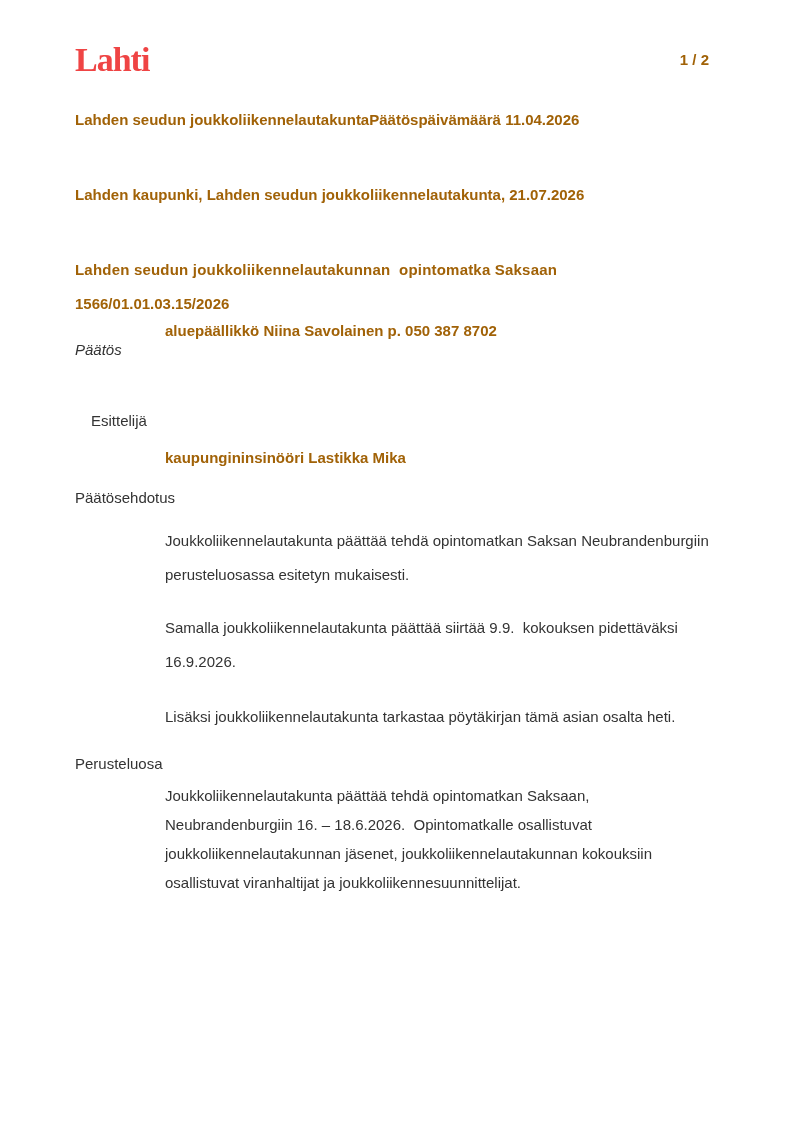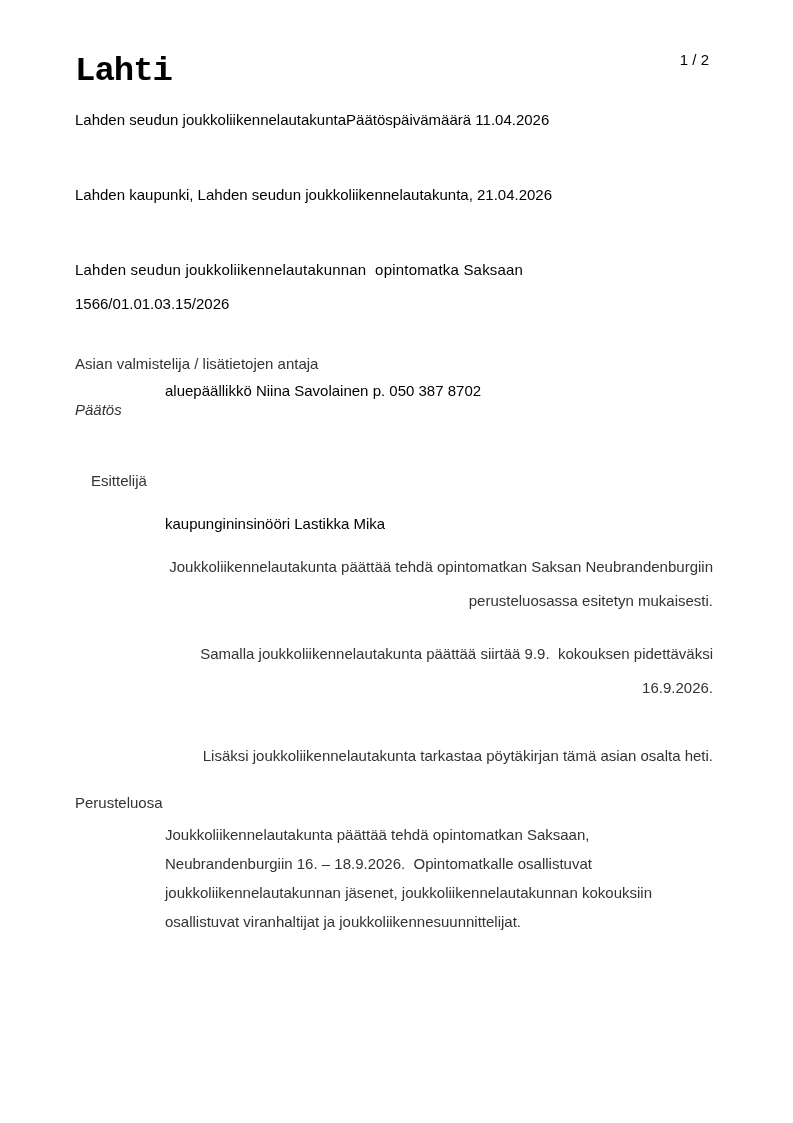--- a/index.html
+++ b/index.html
@@ -18,98 +18,97 @@
     position: relative;
     background: #ffffff;
   }
   .top-row {
     display: flex;
     justify-content: space-between;
     align-items: flex-start;
     height: 44px;
   }
   .logo {
-    font-family: Liberation Mono, monospace;
+    font-family: Liberation Serif, serif;
     font-weight: 700;
     font-size: 34px;
     line-height: 40px;
     letter-spacing: -1px;
-    color: #000000;
-    margin-top: 11px;
+    color: #ef4444;
   }
   .page-number {
     font-size: 13px;
     line-height: 16px;
     color: #333333;
     margin-top: 10px;
     margin-right: 4px;
   }
-  .doc-text { font-size: 15px; line-height: 19px; color: #000000; }
+  .doc-text { font-size: 15px; line-height: 19px; color: #a16207; font-weight: bold; }
   .header-row {
     margin-top: 26px;
     display: flex;
   }
   .org-line { margin-top: 56px; }
   .case-title { margin-top: 56px; white-space: pre-wrap; letter-spacing: 0.2px; }
   .case-number { margin-top: 15px; }
   .section-label { font-size: 15px; line-height: 19px; }
   .lbl-preparer { margin-top: 41px; }
   .indent { margin-left: 90px; }
   .preparer-content { margin-top: 8px; }
   .lbl-decision { margin-top: 0; font-style: italic; }
   .lbl-presenter { margin-top: 52px; margin-left: 16px; }
-  .presenter-content { margin-top: 24px; }
+  .presenter-content { margin-top: 18px; }
   .lbl-proposal { margin-top: 21px; }
   .para { white-space: pre-wrap; }
-  .proposal-para { font-size: 15px; line-height: 34px; text-align: right; }
+  .proposal-para { font-size: 15px; line-height: 34px; }
   .proposal-p1 { margin-top: 17px; }
   .proposal-p2 { margin-top: 19px; }
-  .proposal-p3 { margin-top: 34px; }
+  .proposal-p3 { margin-top: 21px; }
   .lbl-rationale { margin-top: 20px; }
   .rationale-para { font-size: 15px; line-height: 29px; margin-top: 8px; }
 </style>
 </head>
 <body>
 
 <div class="page">
 
   <div class="top-row">
     <div class="logo">Lahti</div>
     <div class="page-number doc-text">1 / 2</div>
   </div>
 
   <div class="header-row doc-text">
     <span>Lahden seudun joukkoliikennelautakunta</span>
     <span>Päätöspäivämäärä 11.04.2026</span>
   </div>
 
-  <div class="org-line doc-text">Lahden kaupunki, Lahden seudun joukkoliikennelautakunta, 21.04.2026</div>
+  <div class="org-line doc-text">Lahden kaupunki, Lahden seudun joukkoliikennelautakunta, 21.07.2026</div>
 
   <div class="case-title doc-text">Lahden seudun joukkoliikennelautakunnan  opintomatka Saksaan</div>
 
   <div class="case-number doc-text">1566/01.01.03.15/2026</div>
 
   <div>
-    <div class="section-label lbl-preparer">Asian valmistelija / lisätietojen antaja</div>
     <div class="doc-text indent preparer-content">aluepäällikkö Niina Savolainen p. 050 387 8702</div>
   </div>
 
   <div>
     <div class="section-label lbl-decision">Päätös</div>
   </div>
 
   <div>
     <div class="section-label lbl-presenter">Esittelijä</div>
     <div class="doc-text indent presenter-content">kaupungininsinööri Lastikka Mika</div>
   </div>
 
   <div>
+    <div class="section-label lbl-proposal">Päätösehdotus</div>
     <div class="para proposal-para indent proposal-p1">Joukkoliikennelautakunta päättää tehdä opintomatkan Saksan Neubrandenburgiin perusteluosassa esitetyn mukaisesti.</div>
     <div class="para proposal-para indent proposal-p2">Samalla joukkoliikennelautakunta päättää siirtää 9.9.  kokouksen pidettäväksi 16.9.2026.</div>
     <div class="para proposal-para indent proposal-p3">Lisäksi joukkoliikennelautakunta tarkastaa pöytäkirjan tämä asian osalta heti.</div>
   </div>
 
   <div>
     <div class="section-label lbl-rationale">Perusteluosa</div>
-    <div class="para rationale-para indent">Joukkoliikennelautakunta päättää tehdä opintomatkan Saksaan, Neubrandenburgiin 16. – 18.9.2026.  Opintomatkalle osallistuvat joukkoliikennelautakunnan jäsenet, joukkoliikennelautakunnan kokouksiin osallistuvat viranhaltijat ja joukkoliikennesuunnittelijat.</div>
+    <div class="para rationale-para indent">Joukkoliikennelautakunta päättää tehdä opintomatkan Saksaan, Neubrandenburgiin 16. – 18.6.2026.  Opintomatkalle osallistuvat joukkoliikennelautakunnan jäsenet, joukkoliikennelautakunnan kokouksiin osallistuvat viranhaltijat ja joukkoliikennesuunnittelijat.</div>
   </div>
 
 </div>
 
 </body></html>

